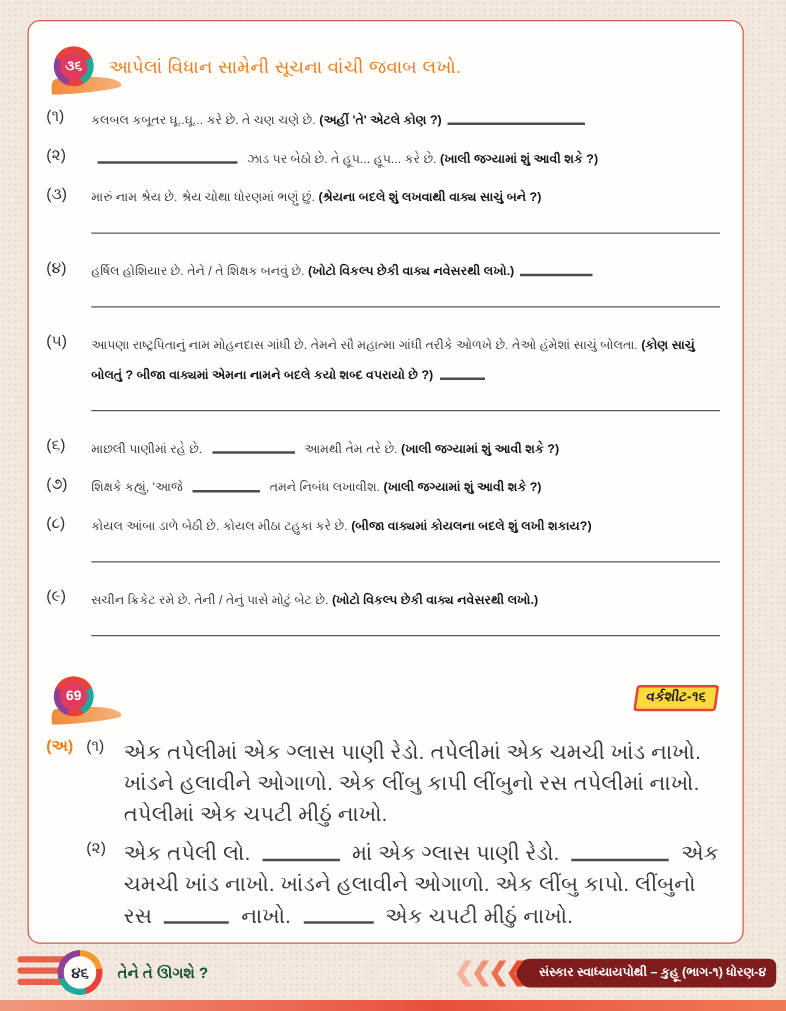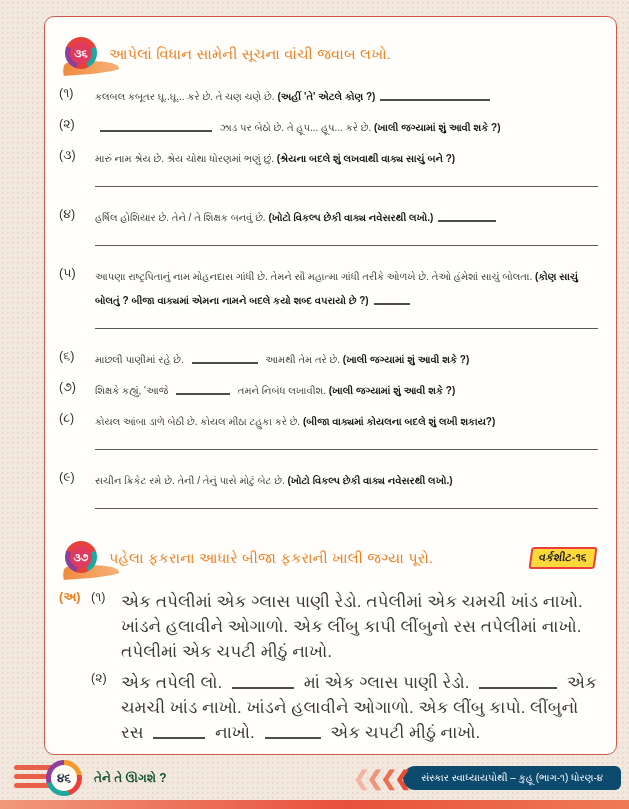--- a/index.html
+++ b/index.html
@@ -6,21 +6,21 @@
   html,body { width:629px; height:809px; }
   body {
     position:relative;
     font-family:"Liberation Sans", sans-serif;
     background-color:#f2e8de;
     background-image:radial-gradient(rgba(205,185,170,.35) 1px, transparent 1px);
     background-size:5px 5px;
     overflow:hidden;
   }
   .card {
-    position:absolute; left:44px; top:16px; width:573px; height:739px;
+    position:absolute; left:22px; top:16px; width:573px; height:739px;
     background:#fffefa; border:1.5px solid #cf5a4c; border-radius:10px;
     padding:16px 16px 0 14px; overflow:hidden;
   }
   
   .sec-header { display:flex; align-items:center; gap:10px; margin:4px 0 14px 6px; position:relative; }
   .badge-wrap { position:relative; width:34px; height:34px; flex-shrink:0; }
   .num-badge {
     position:relative; width:32px; height:32px; border-radius:50%;
     background:conic-gradient(#e8413c 0 18%, #1fa89c 18% 42%, #e8413c 42% 55%, #8e3f98 55% 82%, #e8413c 82% 100%);
     display:flex; align-items:center; justify-content:center; z-index:2;
@@ -79,22 +79,22 @@
   }
   .page-badge span {
     width:26px; height:26px; border-radius:50%; background:#fffdf5; color:#273048;
     font-weight:bold; font-size:12px; display:flex; align-items:center; justify-content:center;
   }
   .chapter { margin-left:12px; color:#14532d; font-weight:bold; font-size:12px; }
   .footer-right { display:flex; align-items:center; }
   .chev { font-size:20px; font-weight:bold; line-height:1; margin-right:-3px; }
   .chev.c1{ color:#f5b3a3; } .chev.c2{ color:#f09379; } .chev.c3{ color:#ec6f52; } .chev.c4{ color:#e84c31; margin-right:-8px; z-index:1; }
   .banner {
-    background:#0c4a6e; color:#fff; font-weight:normal; font-size:10px;
-    padding:6px 18px 6px 18px; border-radius:12px 6px 6px 12px; white-space:nowrap;
+    background:#7f1d1d; color:#fff; font-weight:bold; font-size:10px;
+    padding:6px 8px 6px 18px; border-radius:12px 6px 6px 12px; white-space:nowrap;
   }
   .bottom-strip {
     position:absolute; left:0; bottom:0; width:629px; height:9px;
     background:linear-gradient(90deg,#f0987c,#e8503c 55%,#ef7a55);
   }
 </style>
 </head>
 <body>
 
 <div class="card">
@@ -144,25 +144,24 @@
       </div>
       <div class="q-row">
         <div class="q-num">(૯)</div>
         <div class="q-body"><span class="seg">સચીન ક્રિકેટ રમે છે. તેની / તેનું પાસે મોટું બેટ છે. </span><span class="seg bold">(ખોટો વિકલ્પ છેકી વાક્ય નવેસરથી લખો.)</span><div class="answer-line"></div></div>
       </div>
     </div>
 
   <div class="sec-header" style="margin-top:20px;">
     <div class="badge-wrap">
       <div class="num-badge">
-        <span>૩૭</span>
+        <span>69</span>
       </div>
       <div class="swoosh"></div>
     </div>
-    <div class="sec-title">પહેલા ફકરાના આધારે બીજા ફકરાની ખાલી જગ્યા પૂરો.</div>
     <div class="ws-badge">વર્કશીટ-૧૬</div>
   </div>
 
   <div id="groups">
       <div class="group-row">
         <div class="group-label">(અ)</div>
         <div class="group-items">
           <div class="para-row">
             <div class="para-num">(૧)</div>
             <div class="para-body"><span class="seg">એક તપેલીમાં એક ગ્લાસ પાણી રેડો. તપેલીમાં એક ચમચી ખાંડ નાખો. ખાંડને હલાવીને ઓગાળો. એક લીંબુ કાપી લીંબુનો રસ તપેલીમાં નાખો. તપેલીમાં એક ચપટી મીઠું નાખો.</span></div>

